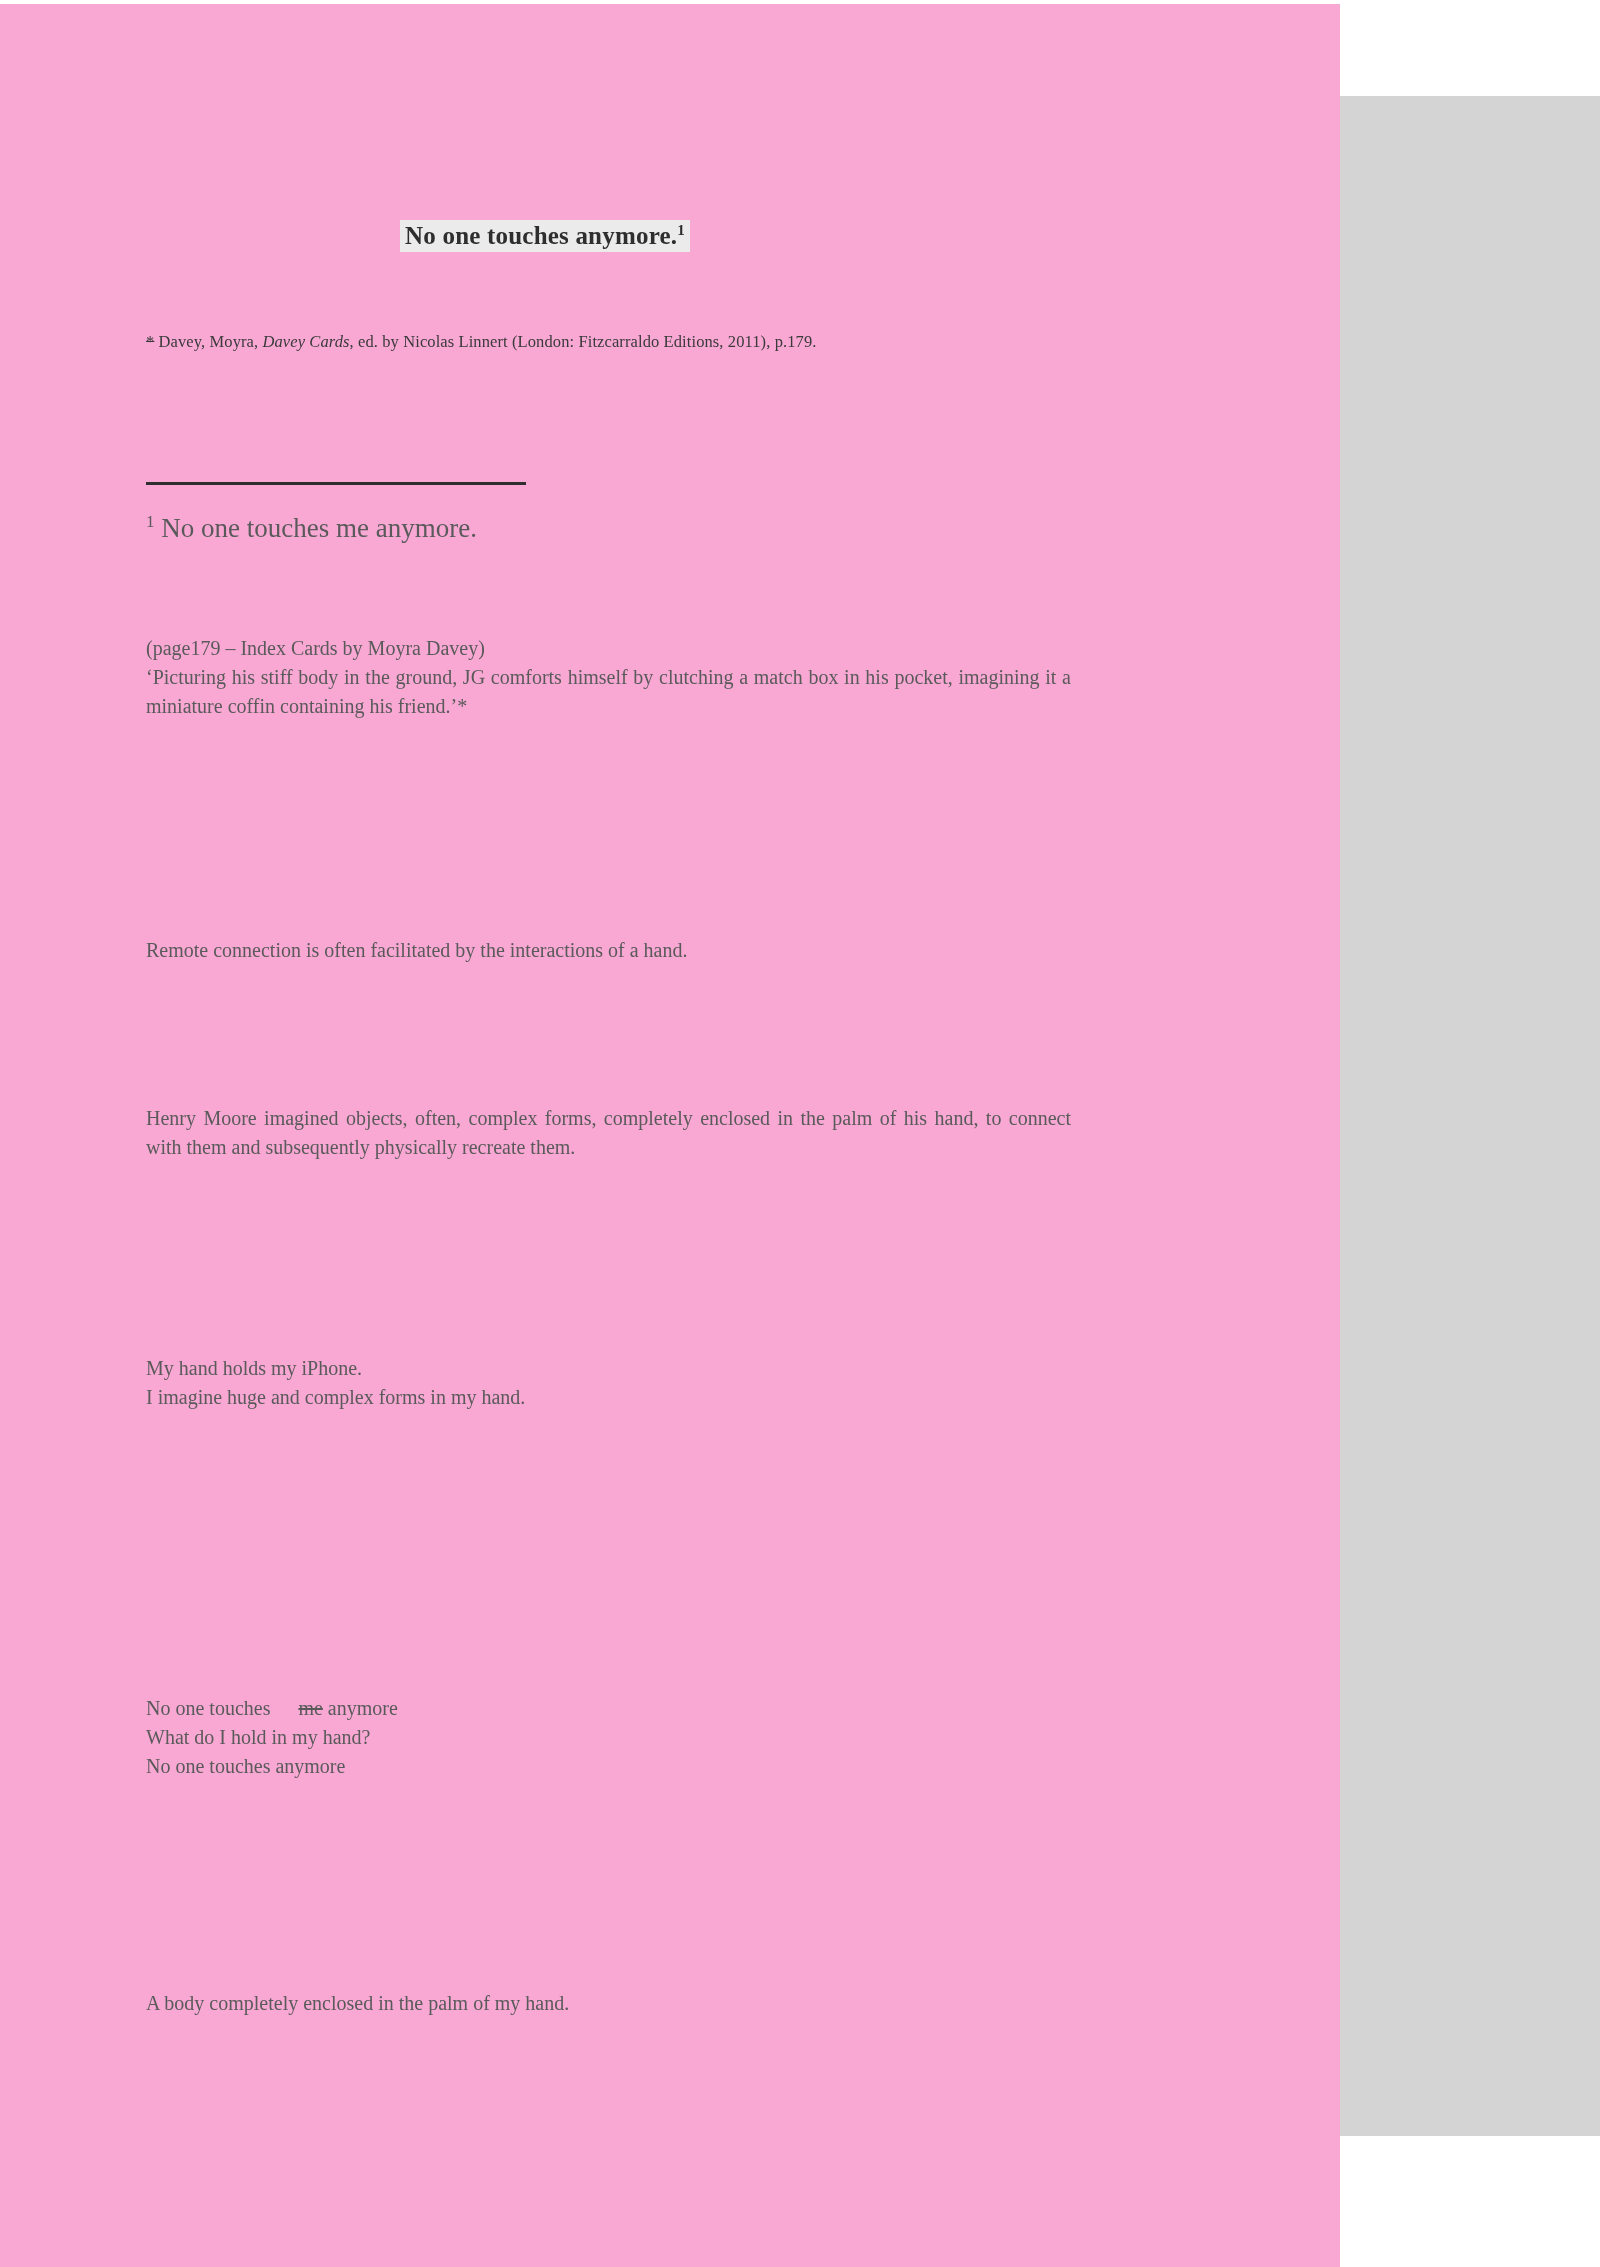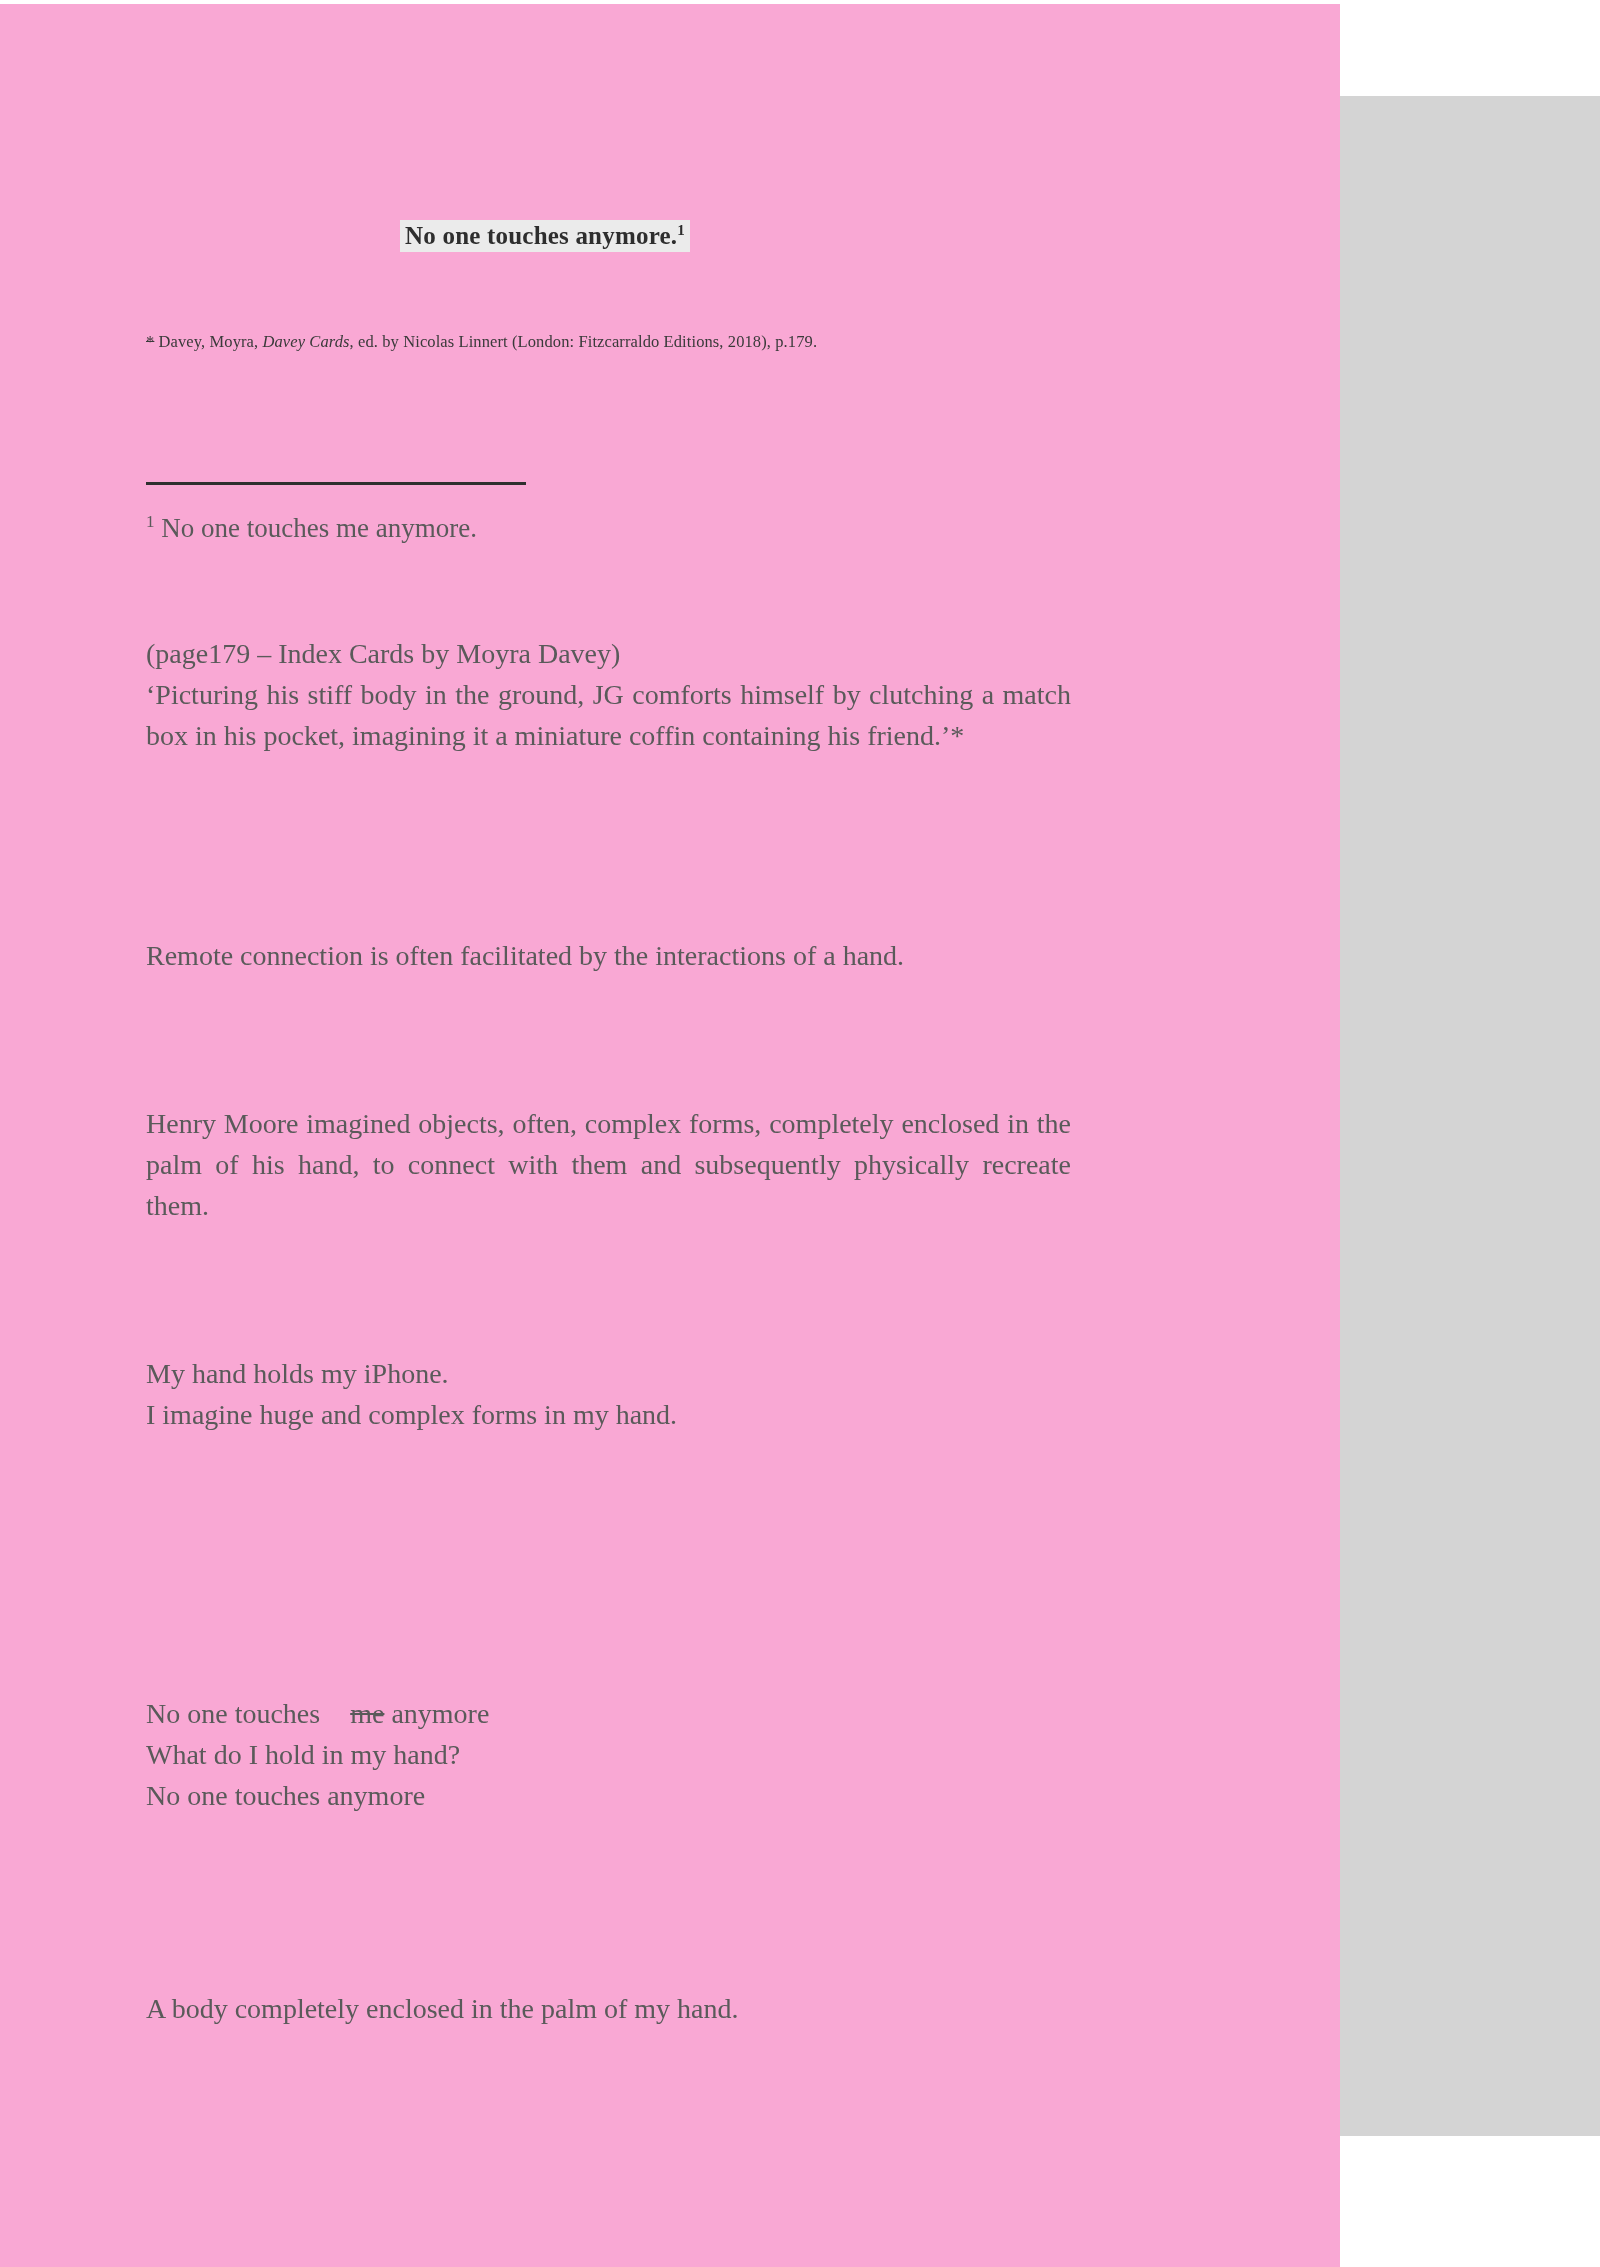--- a/index.html
+++ b/index.html
@@ -95,21 +95,21 @@
   .footnote sup {
     font-size: 17px;
     vertical-align: super;
   }
 
   
   .block {
     position: absolute;
     left: 146px;
     width: 925px;
-    font-size: 28px;
+    font-size: 20px;
     line-height: 1.46;
     color: #5a5a5a;
     text-align: justify;
   }
   .block.left-align {
     text-align: left;
   }
   .block p {
     margin: 0;
   }
@@ -129,21 +129,21 @@
 </head>
 <body>
 
 <div class="page">
 
   <div class="title-line">
     <span class="title"><span>No one touches anymore.</span><sup>1</sup></span>
   </div>
 
   <div class="citation">
-    <span class="strike">*</span><span> Davey, Moyra, </span><i>Davey Cards</i><span>, ed. by Nicolas Linnert (London: Fitzcarraldo Editions, 2018), p.179.</span>
+    <span class="strike">*</span><span> Davey, Moyra, </span><i>Davey Cards</i><span>, ed. by Nicolas Linnert (London: Fitzcarraldo Editions, 2011), p.179.</span>
   </div>
 
   <div class="footnote-rule"></div>
 
   <div class="footnote">
     <sup>1</sup><span> No one touches me anymore.</span>
   </div>
 
   <div class="block b-quote">
     <p class="left-align" style="text-align:left">(page179 – Index Cards by Moyra Davey)</p>

